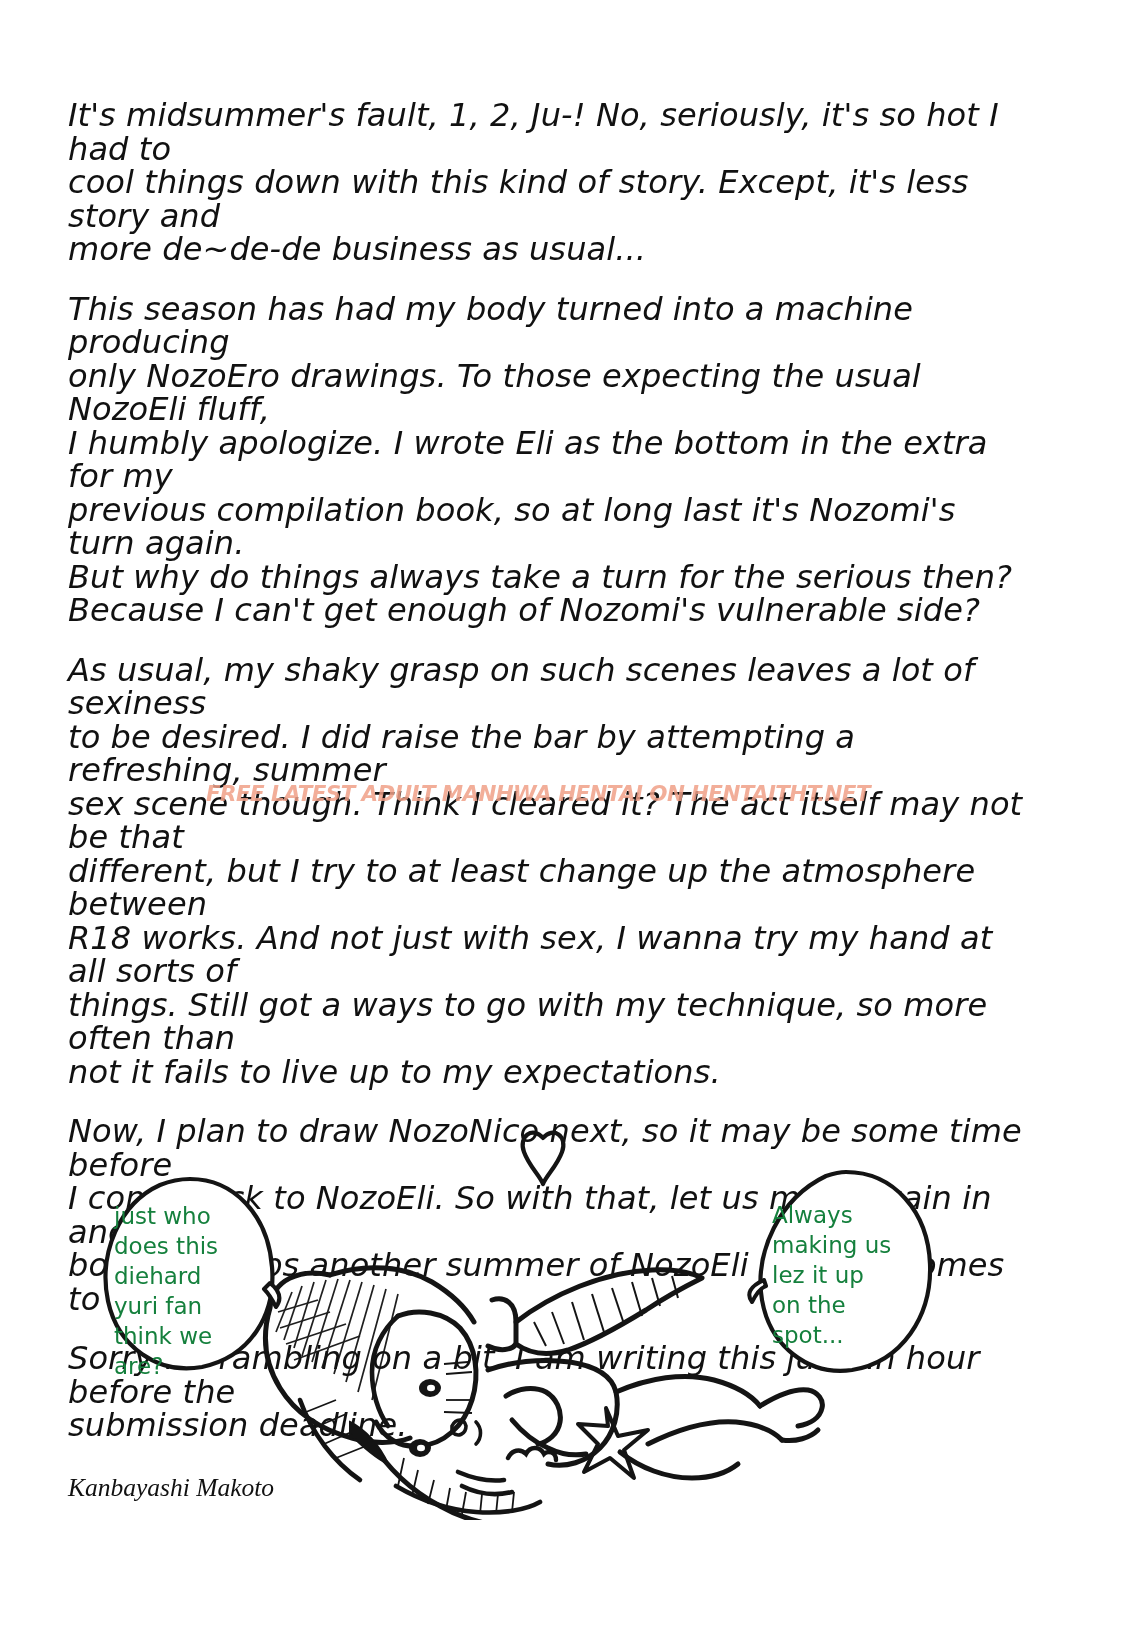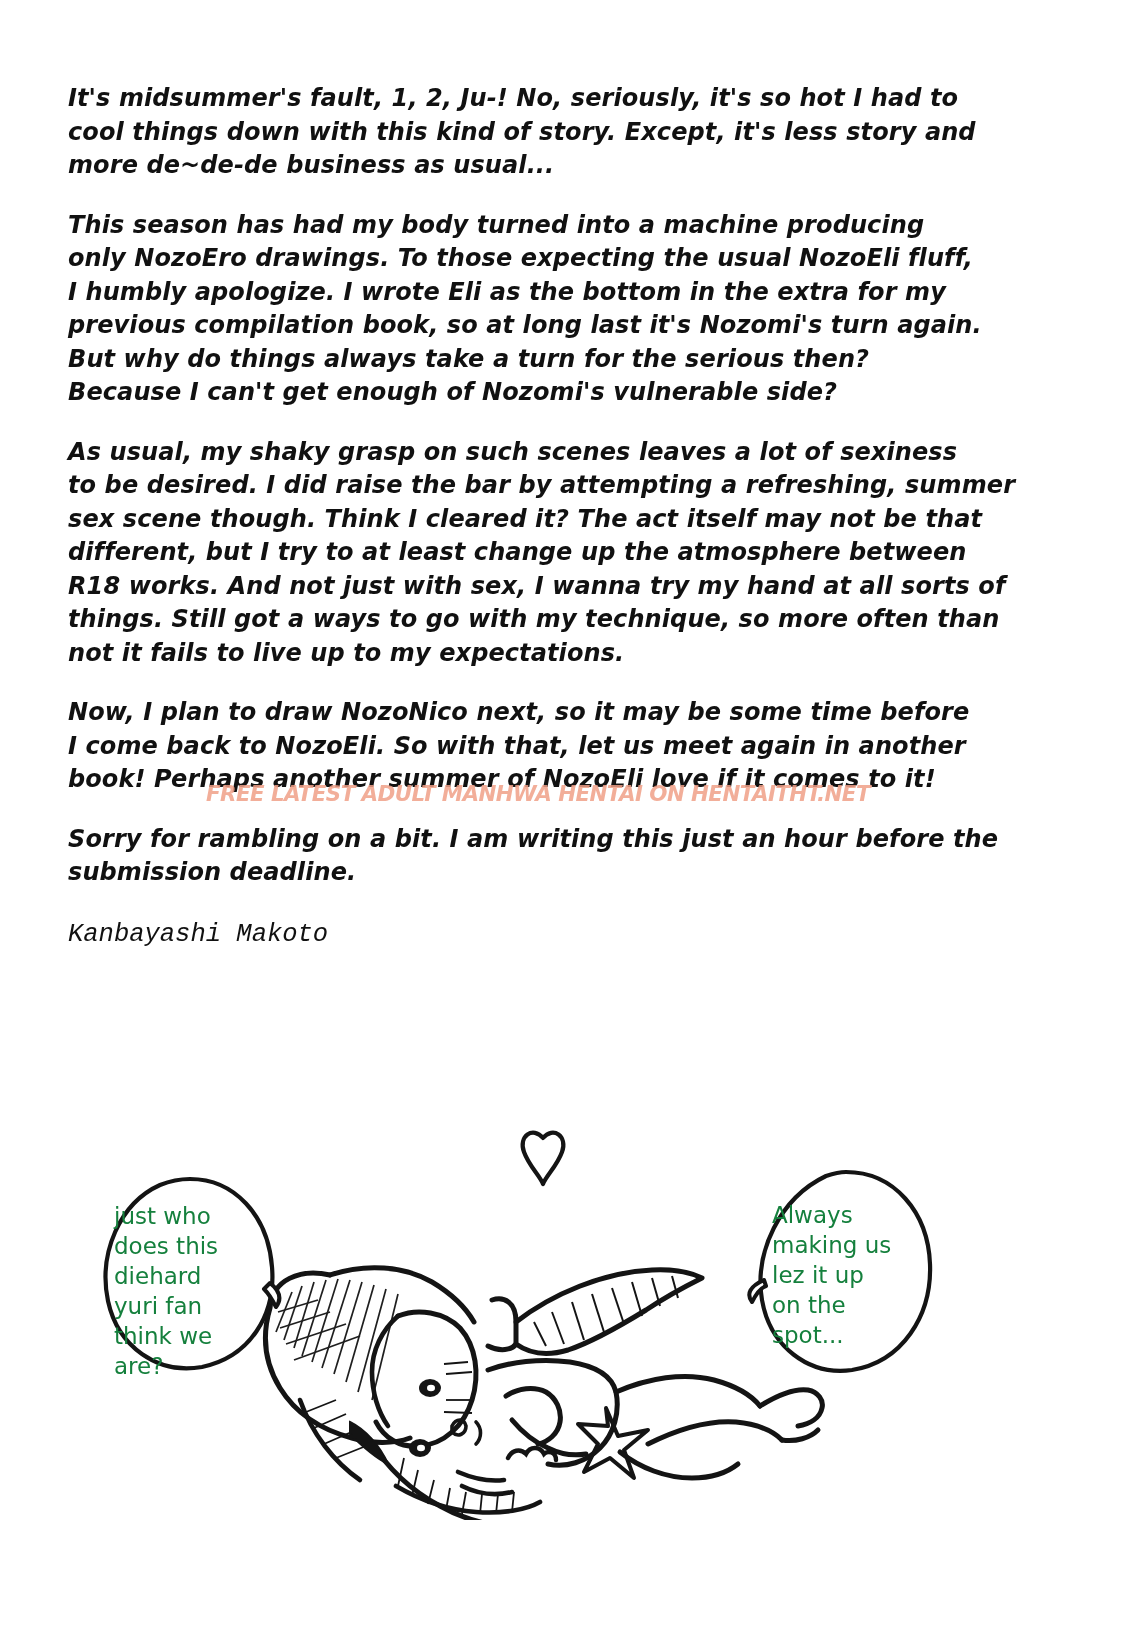--- a/index.html
+++ b/index.html
@@ -17,32 +17,32 @@
 
   
   #afterword {
     position: absolute;
     left: 68px;
     top: 82px;
     width: 960px;
   }
   .para {
     font-family: "DejaVu Sans", sans-serif;
-    font-size: 24px;
+    font-size: 32px;
     line-height: 33.5px;
     color: #111111;
-    font-weight: 700;
+    font-weight: 400;
     letter-spacing: 0.1px;
-    margin: 0 0 26px 0;
+    margin: 17px 0 26px 0;
     white-space: pre-line;
     font-style: italic;
   }
   .para.tight { margin-bottom: 24px; }
   .signature {
-    font-family: Liberation Mono, monospace;
+    font-family: Liberation Serif, serif;
     font-size: 25.5px;
     line-height: 33.5px;
     color: #111111;
     font-weight: 500;
     font-style: italic;
     margin: 28px 0 0 0;
   }
 
   
   #watermark {

